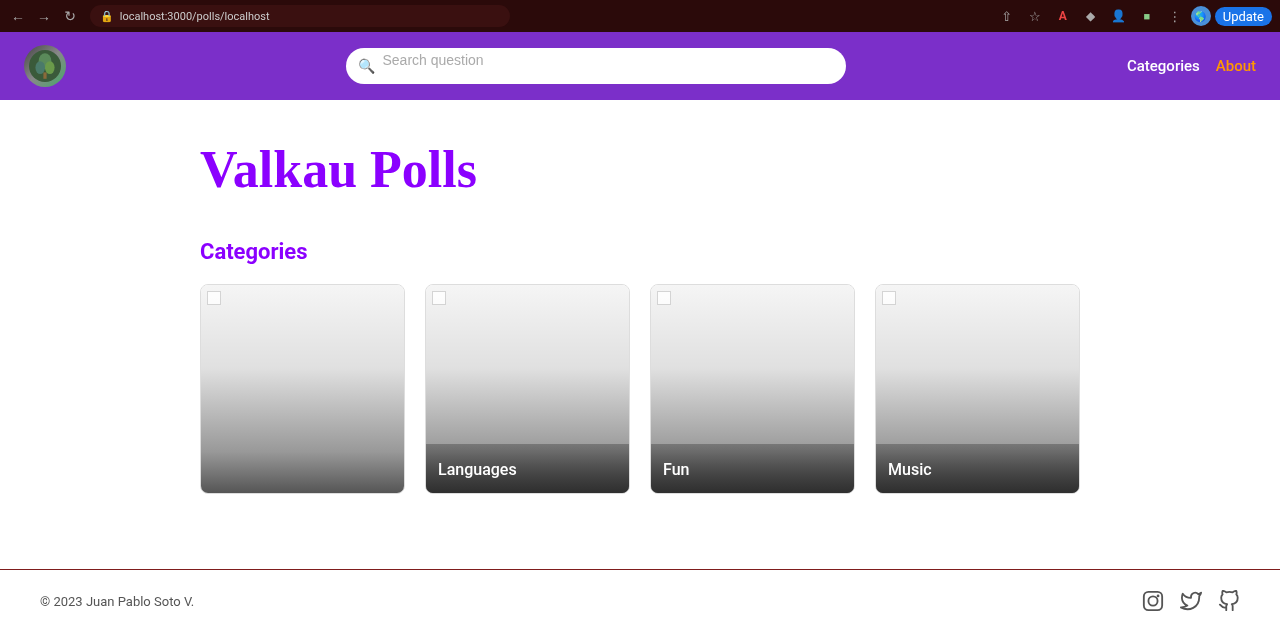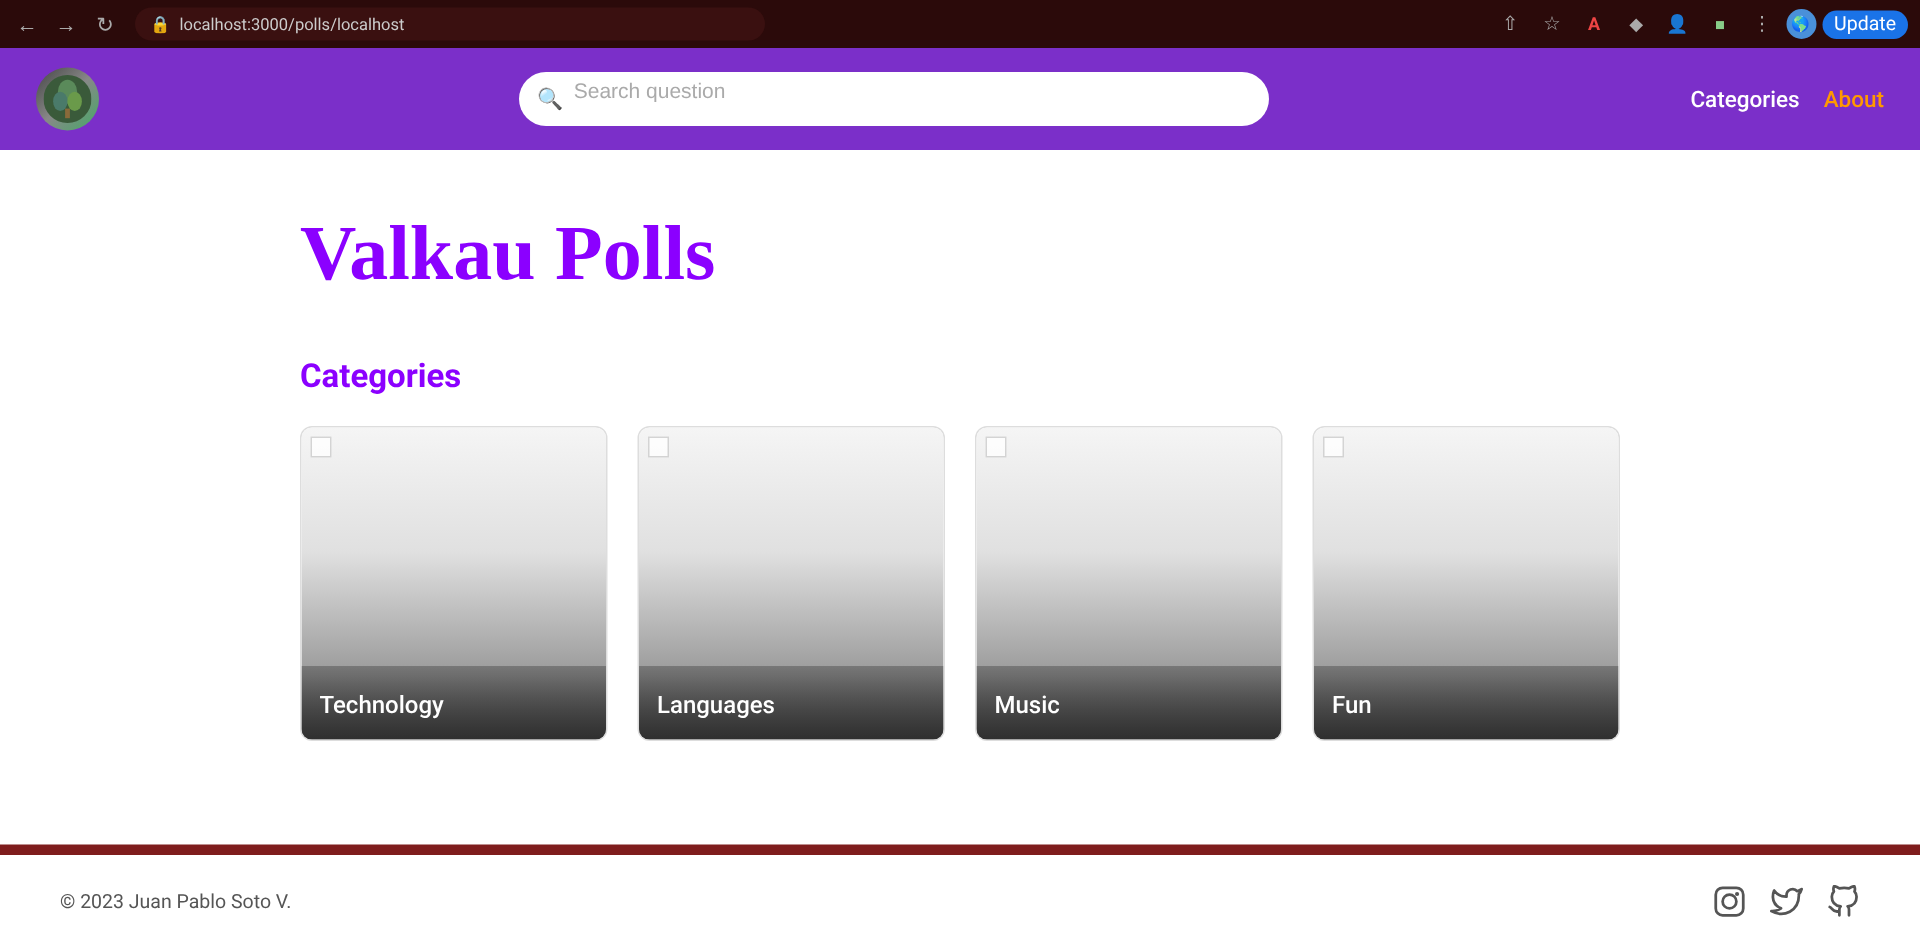--- a/index.html
+++ b/index.html
@@ -226,21 +226,21 @@
       background: linear-gradient(to bottom, rgba(80,80,80,0.5), rgba(40,40,40,0.85));
       color: white;
       font-size: 16px;
       font-weight: 500;
       padding: 16px 12px 14px;
       text-align: left;
     }
 
     
     .footer {
-      border-top: 7px solid #7f1d1d;
+      border-top: 1px solid #7f1d1d;
       padding: 20px 40px;
       display: flex;
       align-items: center;
       justify-content: space-between;
       flex-shrink: 0;
     }
 
     .footer-copyright {
       color: #555;
       font-size: 13px;
@@ -314,36 +314,35 @@
 
 <main class="main-content">
   <h1 class="page-title">Valkau Polls</h1>
 
   <h2 class="section-title">Categories</h2>
 
   <div class="categories-grid">
 
     <div class="category-card">
       <div class="category-card-image"></div>
-      <div class="category-card-label">Technology</div>
     </div>
 
     <div class="category-card">
       <div class="category-card-image"></div>
       <div class="category-card-label">Languages</div>
     </div>
 
     <div class="category-card">
       <div class="category-card-image"></div>
-      <div class="category-card-label">Music</div>
+      <div class="category-card-label">Fun</div>
     </div>
 
     <div class="category-card">
       <div class="category-card-image"></div>
-      <div class="category-card-label">Fun</div>
+      <div class="category-card-label">Music</div>
     </div>
 
   </div>
 </main>
 
 <footer class="footer">
   <span class="footer-copyright">© 2023 Juan Pablo Soto V.</span>
   <div class="footer-social">
 
     <div class="footer-icon">

